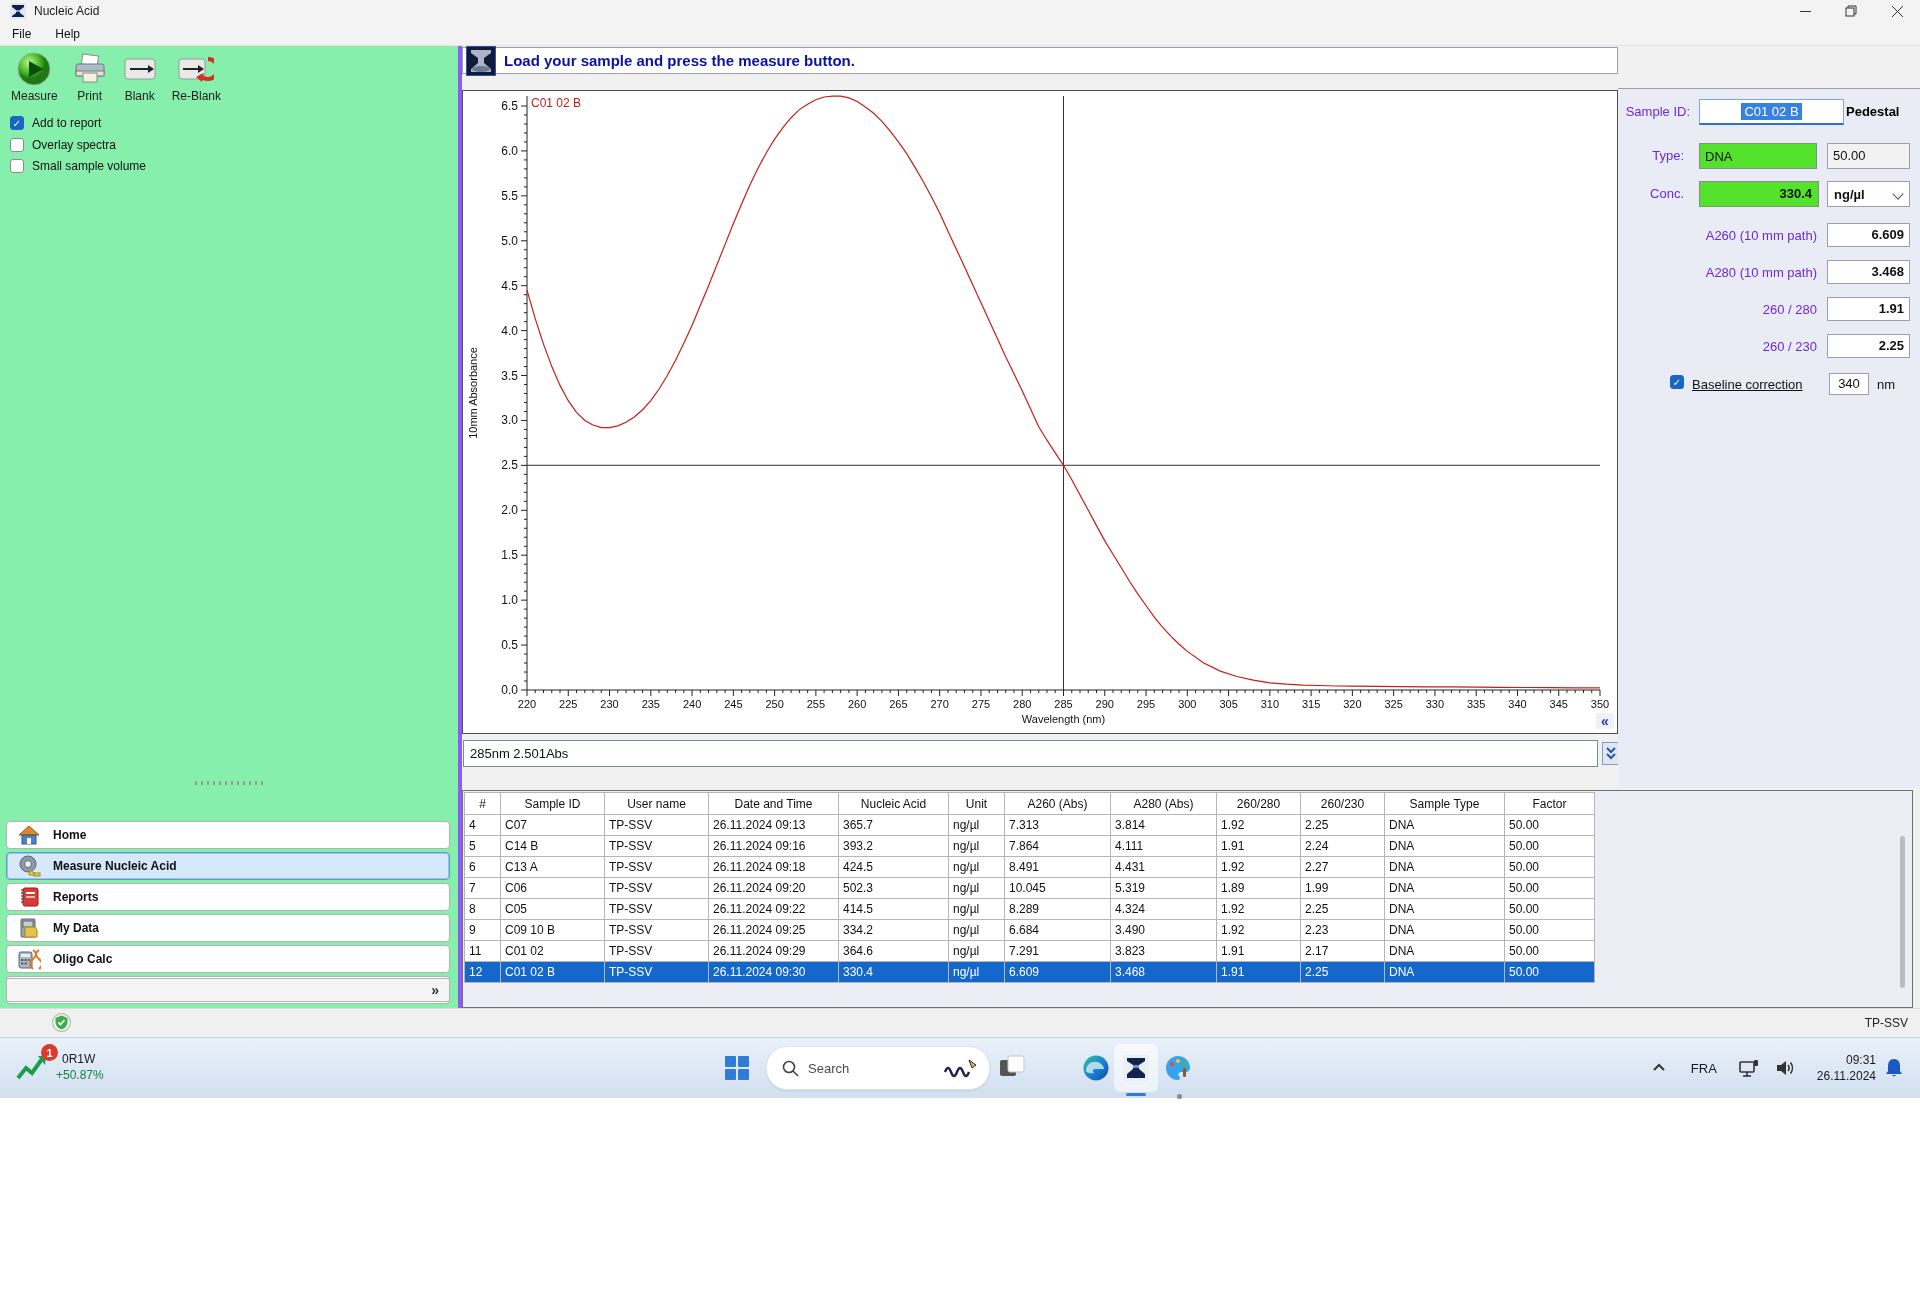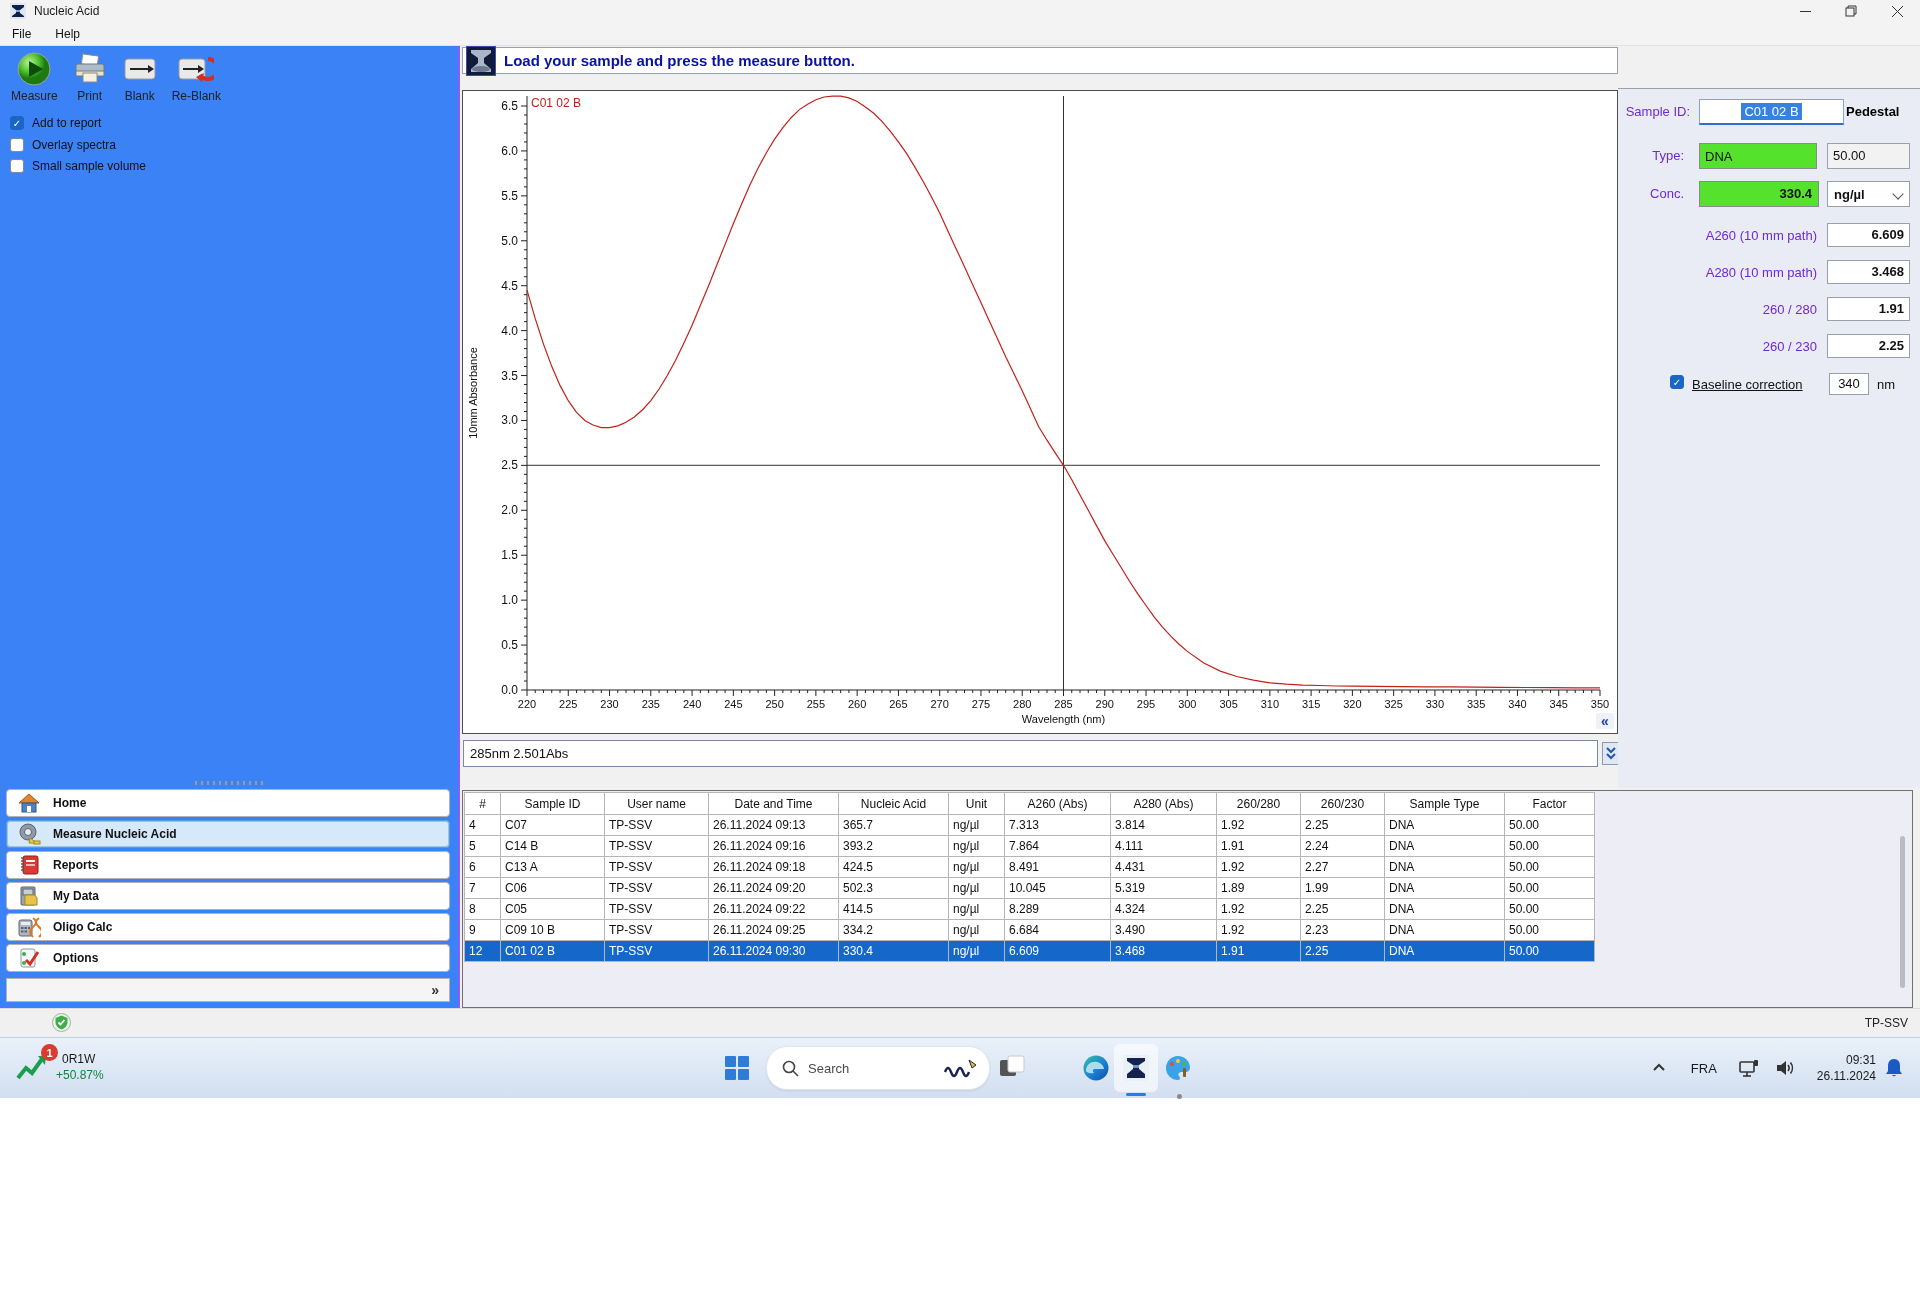--- a/index.html
+++ b/index.html
@@ -8,33 +8,33 @@
   
   #app{position:absolute;left:0;top:0;width:1920px;height:1037px;background:#f1f1f1;}
   #titlebar{position:absolute;left:0;top:0;width:100%;height:22px;background:#f3f3f3;display:flex;align-items:center;}
   #titlebar .app-ico{width:16px;height:16px;margin:0 8px 0 10px;}
   #titlebar .title{font-size:12px;color:#1a1a1a;}
   #win-controls{position:absolute;right:0;top:0;height:22px;display:flex;}
   .win-btn{width:46px;height:22px;display:flex;align-items:center;justify-content:center;}
   #menubar{position:absolute;left:0;top:22px;width:100%;height:23px;background:#f3f3f3;border-bottom:1px solid #e2e2e2;display:flex;align-items:center;font-size:12px;}
   .menu-item{padding:3px 12px;}
   
-  #left-panel{position:absolute;left:0;top:46px;width:458px;height:962px;background:#3b82f6;border-right:2px solid #8b5cf6;}
+  #left-panel{position:absolute;left:0;top:46px;width:458px;height:962px;background:#86efac;border-right:4px solid #8b5cf6;}
   #lp-toolbar{position:absolute;left:4px;top:4px;height:62px;display:flex;}
   .tool-btn{display:flex;flex-direction:column;align-items:center;justify-content:flex-start;padding:1px 7px;}
   .tool-btn svg{width:36px;height:36px;}
   .tool-btn .tl{font-size:12px;color:#222;margin-top:2px;white-space:nowrap;}
   .cbx-row{position:absolute;left:10px;display:flex;align-items:center;height:18px;font-size:12px;color:#111;}
   .cbx{width:14px;height:14px;border:1px solid #8a8a8a;border-radius:3px;background:#fff;margin-right:8px;
        display:flex;align-items:center;justify-content:center;font-size:10px;color:#fff;box-sizing:border-box;}
   .cbx.checked{background:#1a66c4;border-color:#1a66c4;}
   #lp-splitter{position:absolute;left:195px;top:735px;width:70px;height:4px;
       background:repeating-linear-gradient(90deg,#9a9a9a 0 2px,transparent 2px 6px);}
   .nav-item{position:absolute;left:6px;width:444px;height:28px;background:#fff;border:1px solid #b3b3b3;border-radius:4px;
-      display:flex;align-items:center;box-sizing:border-box;}
+      display:flex;align-items:center;box-sizing:border-box;margin-top:32px;}
   .nav-item.selected{background:#d5e9fb;border:1px solid #5b9bd5;box-shadow:0 0 0 1px #9cc3e8 inset;}
   .nav-item svg{width:24px;height:24px;margin:0 12px 0 10px;}
   .nav-item .nl{font-size:12px;font-weight:bold;color:#111;}
   #nav-overflow{position:absolute;left:6px;top:932px;width:444px;height:24px;background:#f5f5f5;border:1px solid #b3b3b3;
       box-sizing:border-box;display:flex;align-items:center;justify-content:flex-end;padding-right:10px;
       font-weight:bold;color:#333;font-size:14px;}
   
   #msgbar{position:absolute;left:462px;top:47px;width:1156px;height:27px;background:#fff;border:1px solid #9aa0aa;box-sizing:border-box;display:flex;align-items:center;}
   #msgbar .msg-ico{width:30px;height:30px;margin:0 8px 0 3px;}
   #msgbar .msg-text{font-size:15px;font-weight:bold;color:#0a12a0;}
@@ -700,20 +700,34 @@
               <td>26.11.2024 09:25</td>
               <td>334.2</td>
               <td>ng/µl</td>
               <td>6.684</td>
               <td>3.490</td>
               <td>1.92</td>
               <td>2.23</td>
               <td>DNA</td>
               <td>50.00</td>
             </tr>
+            <tr>
+              <td>11</td>
+              <td>C01 02</td>
+              <td>TP-SSV</td>
+              <td>26.11.2024 09:29</td>
+              <td>364.6</td>
+              <td>ng/µl</td>
+              <td>7.291</td>
+              <td>3.823</td>
+              <td>1.91</td>
+              <td>2.17</td>
+              <td>DNA</td>
+              <td>50.00</td>
+            </tr>
             <tr class="selected">
               <td>12</td>
               <td>C01 02 B</td>
               <td>TP-SSV</td>
               <td>26.11.2024 09:30</td>
               <td>330.4</td>
               <td>ng/µl</td>
               <td>6.609</td>
               <td>3.468</td>
               <td>1.91</td>

